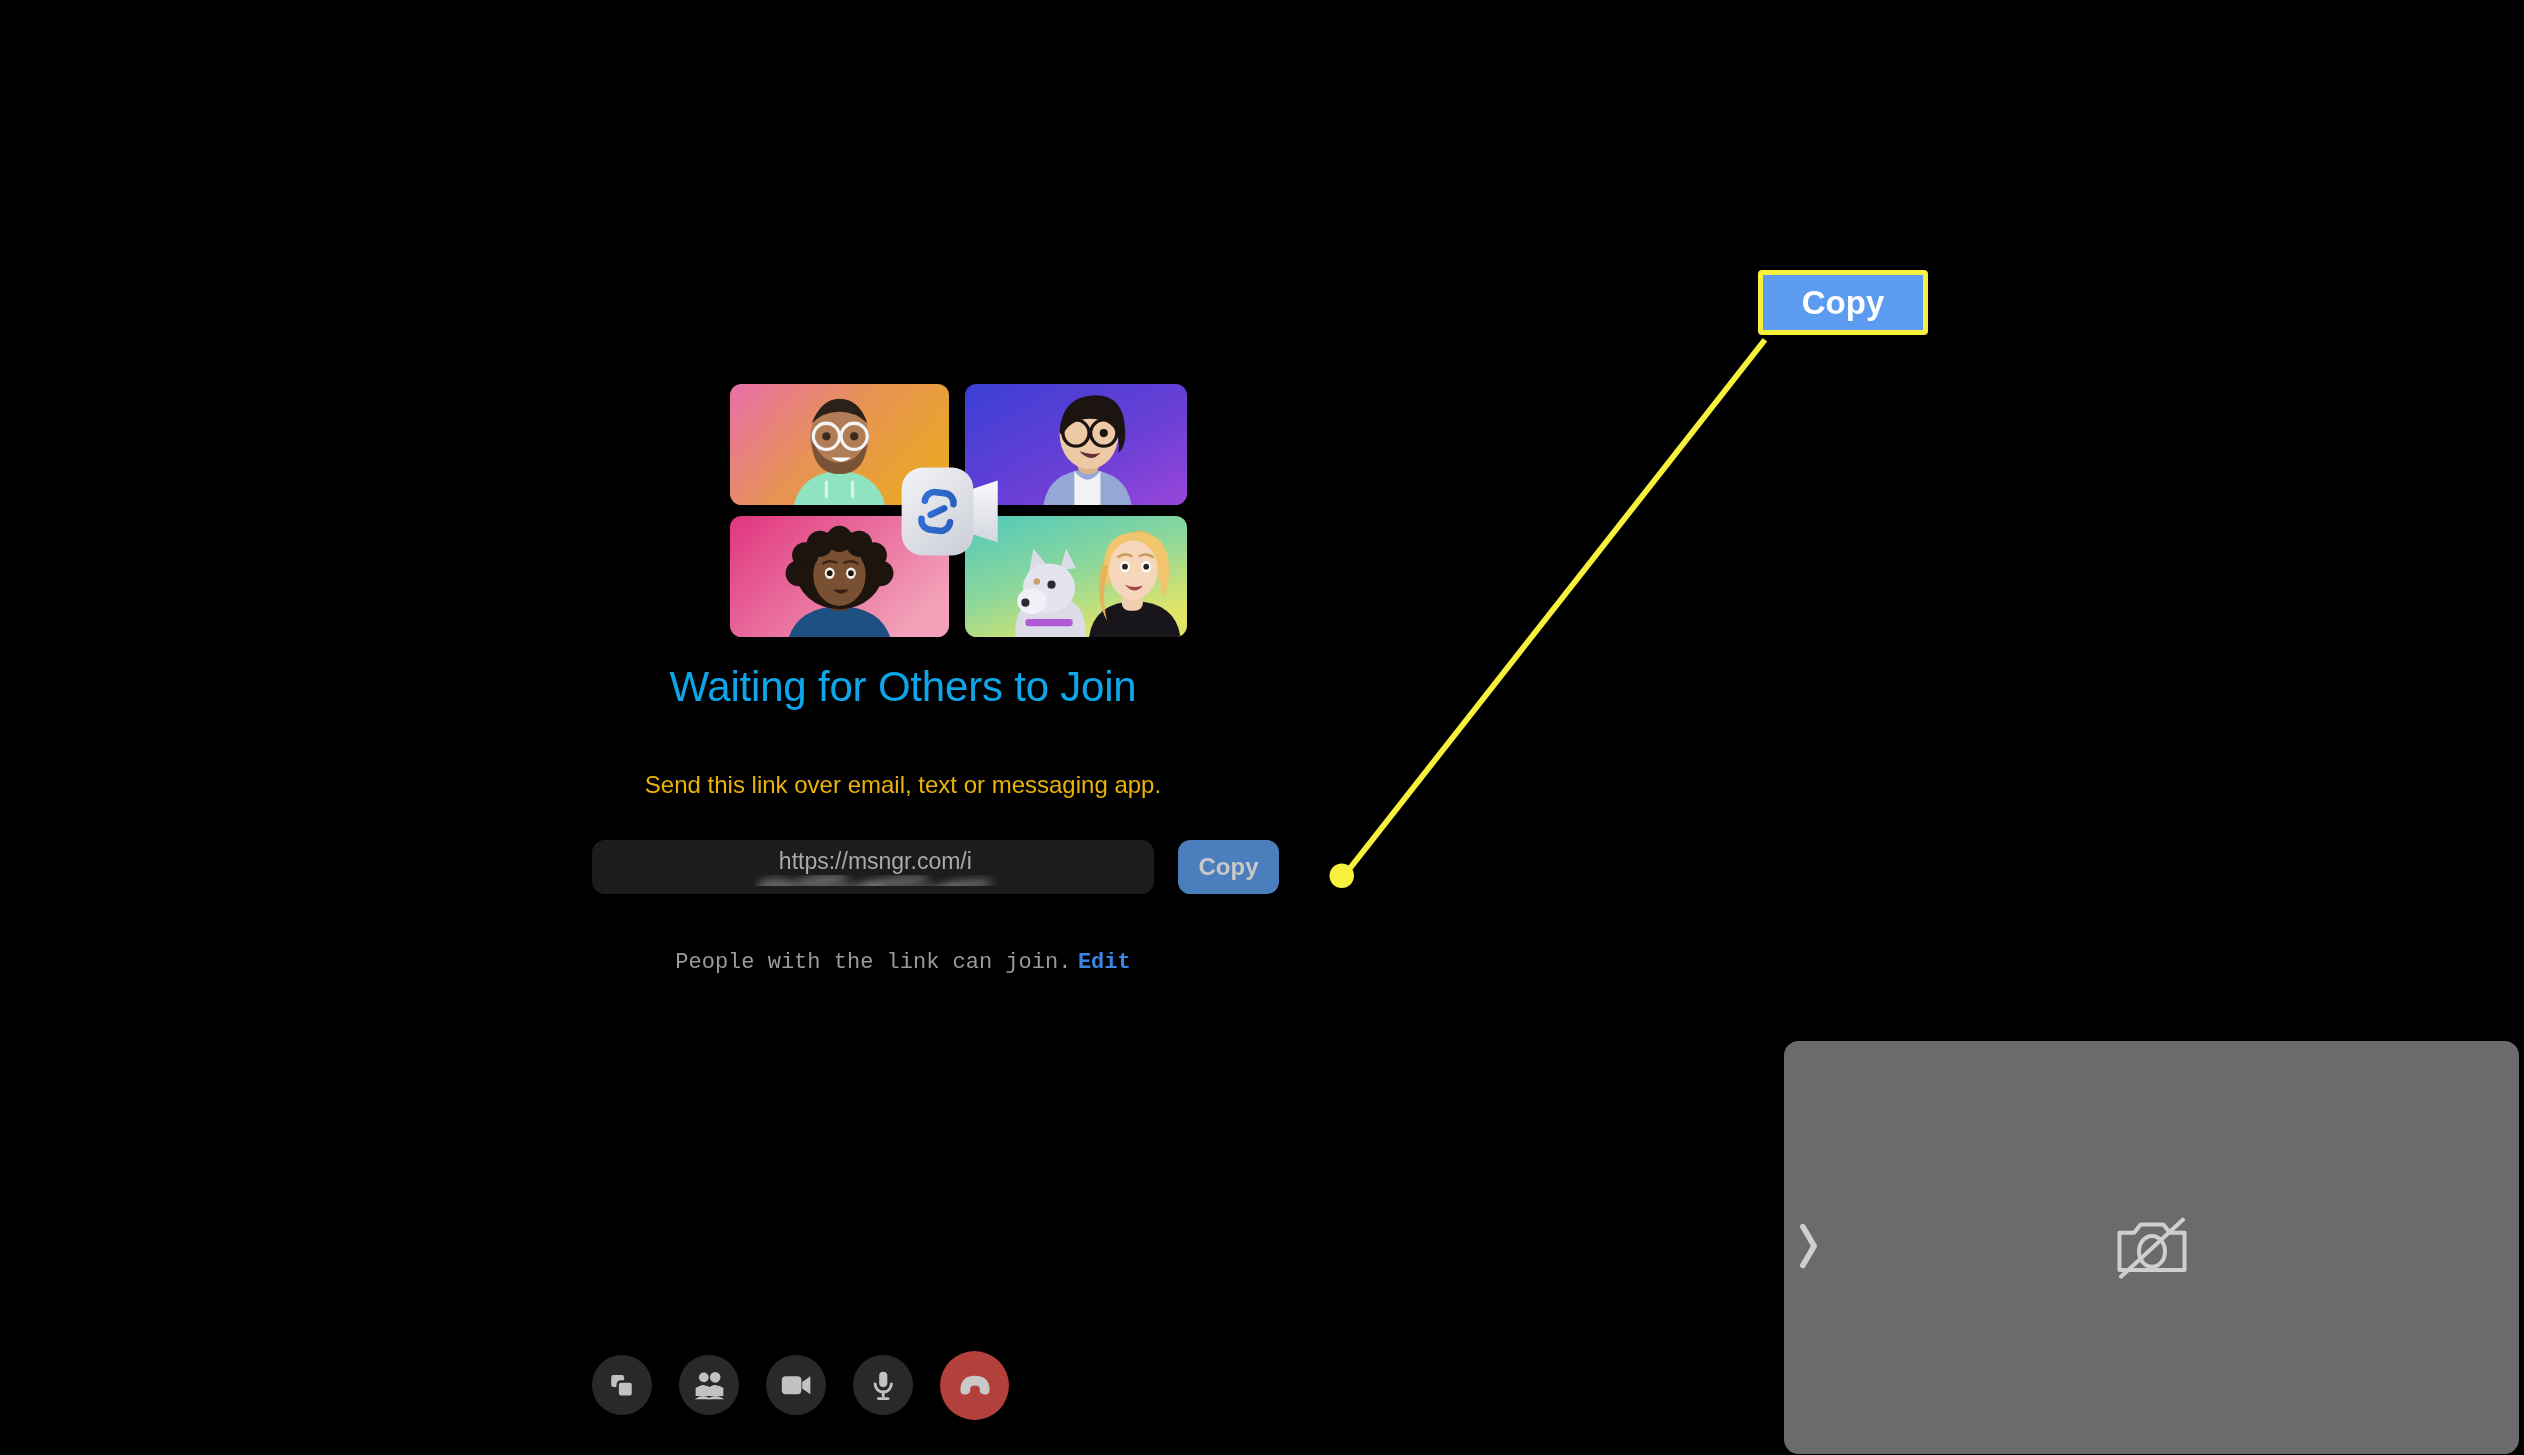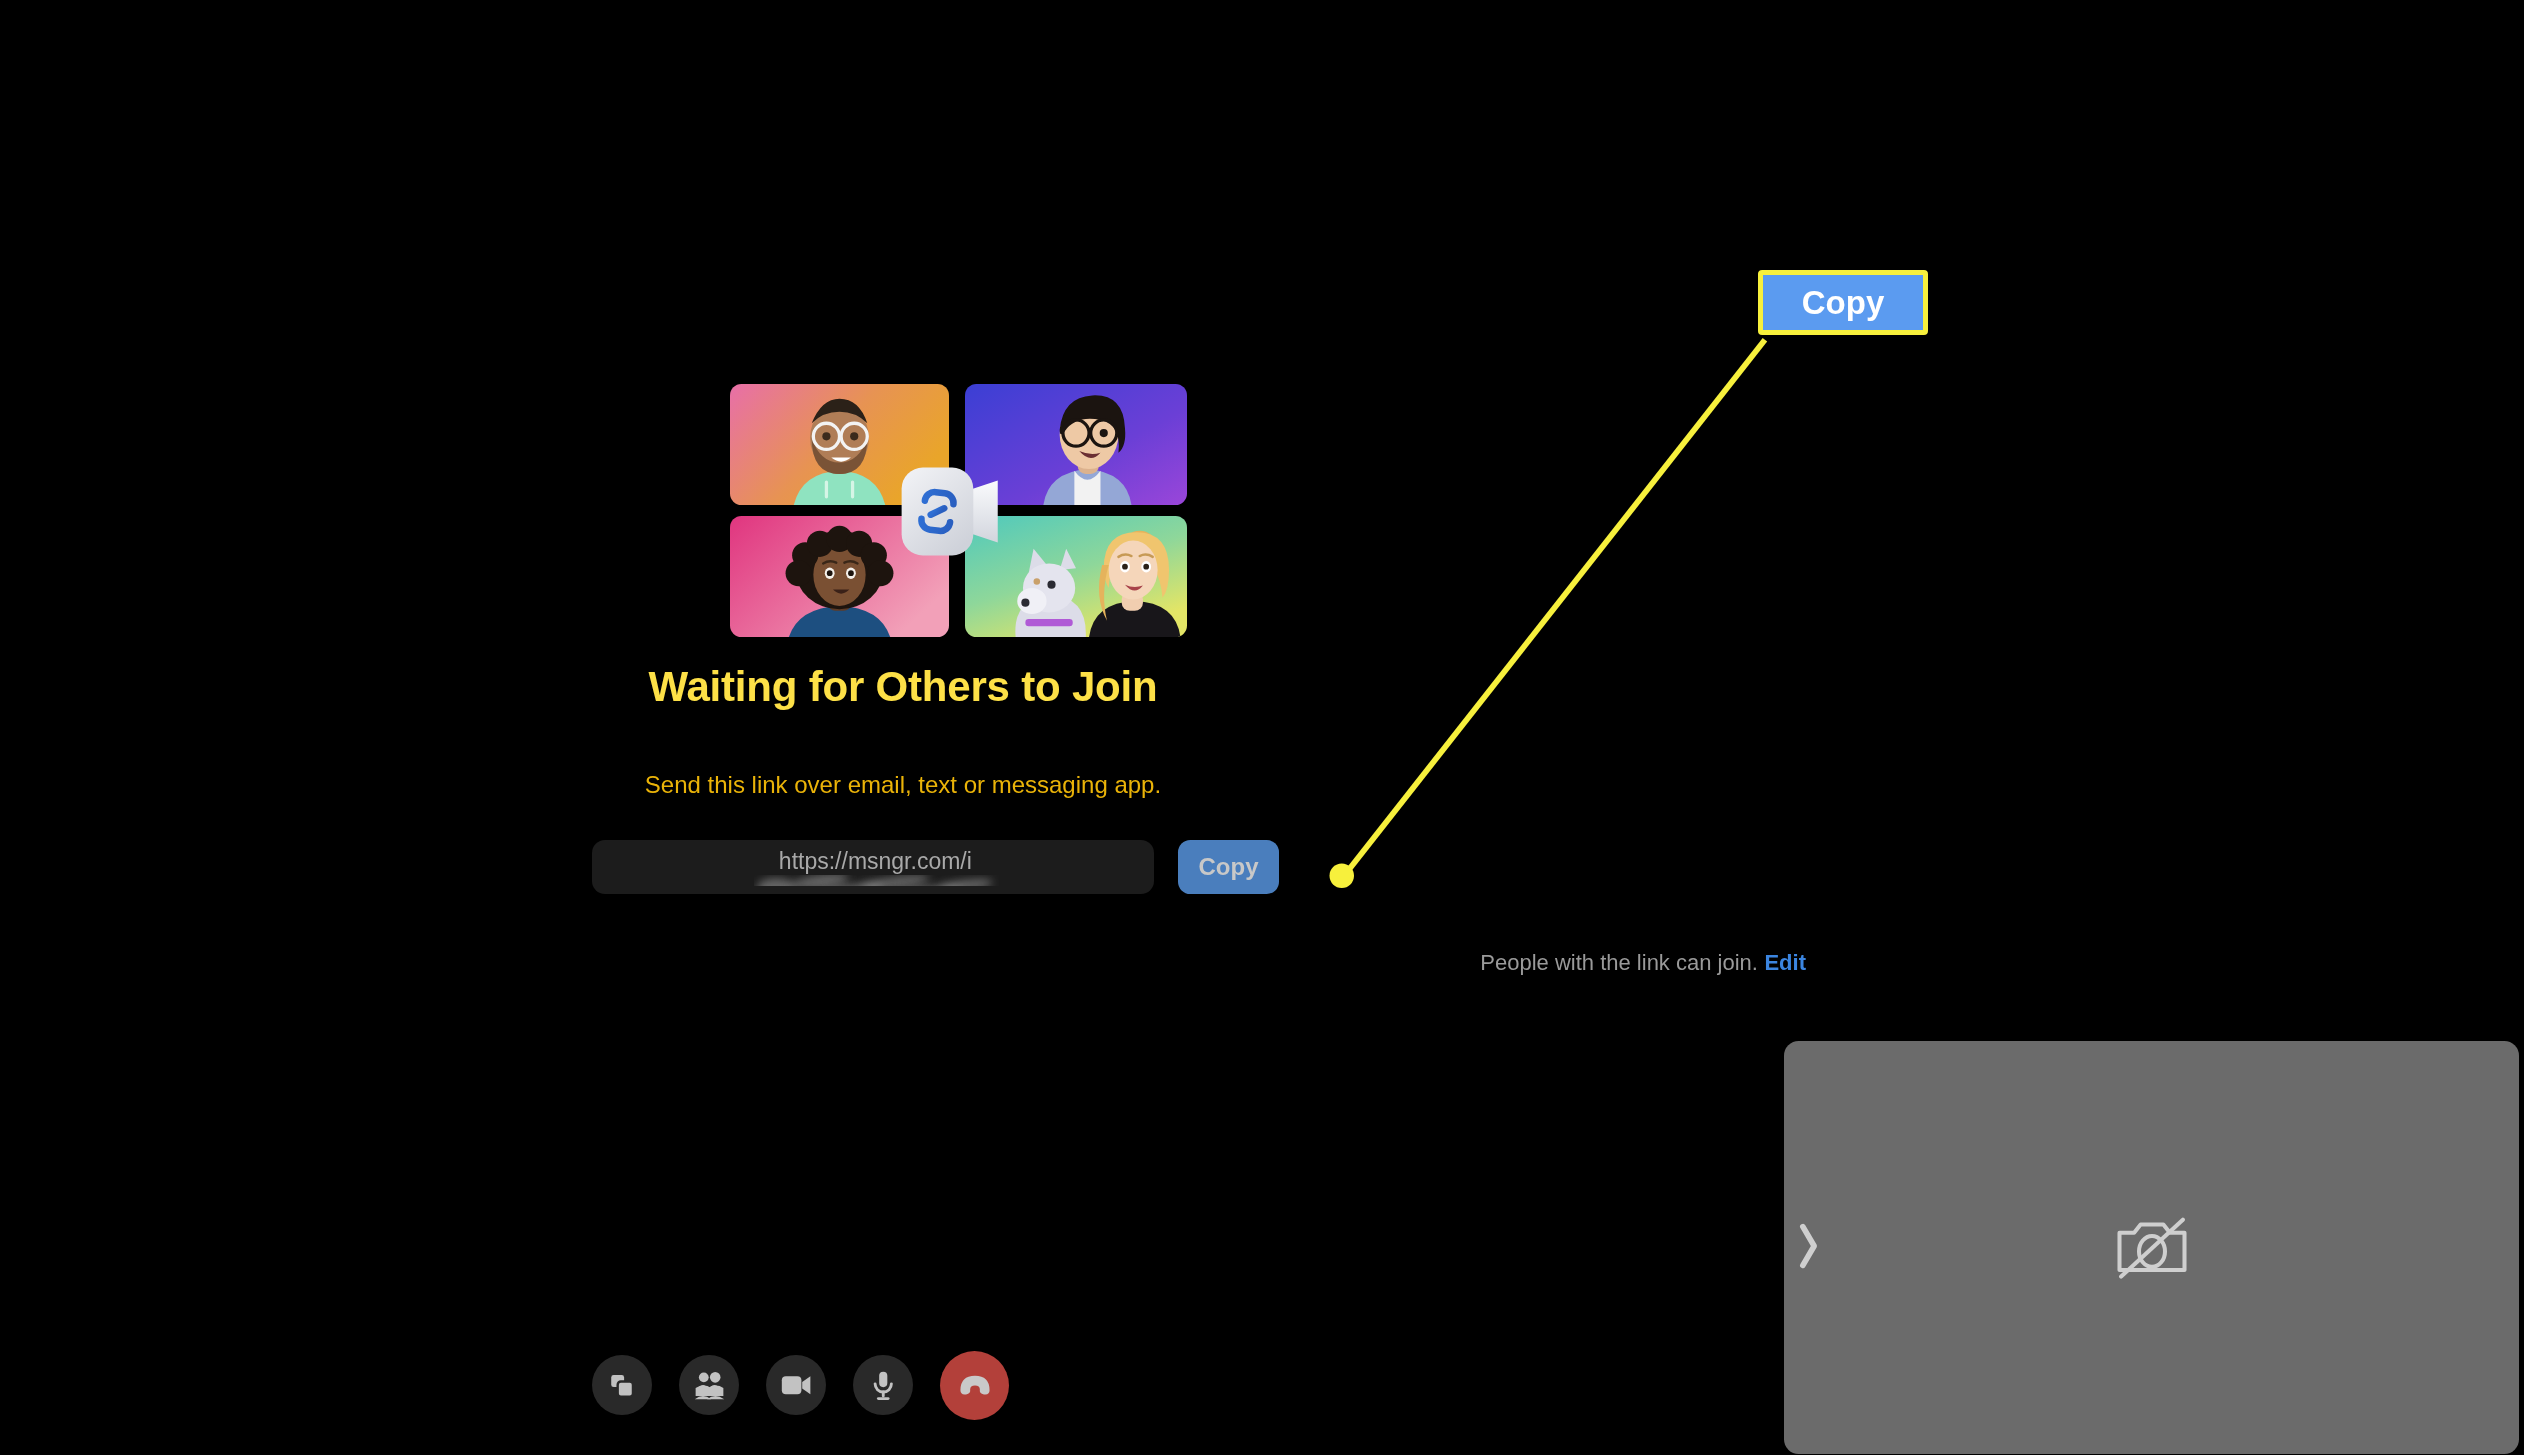--- a/index.html
+++ b/index.html
@@ -58,41 +58,42 @@
   }
 
   
   #title {
     position: absolute;
     left: 0;
     right: 0;
     top: 663px;
     text-align: center;
     font-size: 42px;
-    font-weight: bold;
-    color: #fde047;
+    font-weight: normal;
+    color: #0ea5e9;
     letter-spacing: -0.2px;
   }
   #subtitle {
     position: absolute;
     left: 0;
     right: 0;
     top: 771px;
     text-align: center;
     font-size: 24px;
     color: #eab308;
   }
   #share-note {
     position: absolute;
     left: 0;
     right: 0;
     top: 950px;
-    text-align: right;
+    text-align: center;
     font-size: 22px;
     color: #9a9a9a;
+    font-family: Liberation Mono, monospace;
   }
   #edit-link {
     color: #3b85e0;
     font-weight: bold;
     margin-left: 6.5px;
     cursor: pointer;
   }
 
   
   #link-row {

